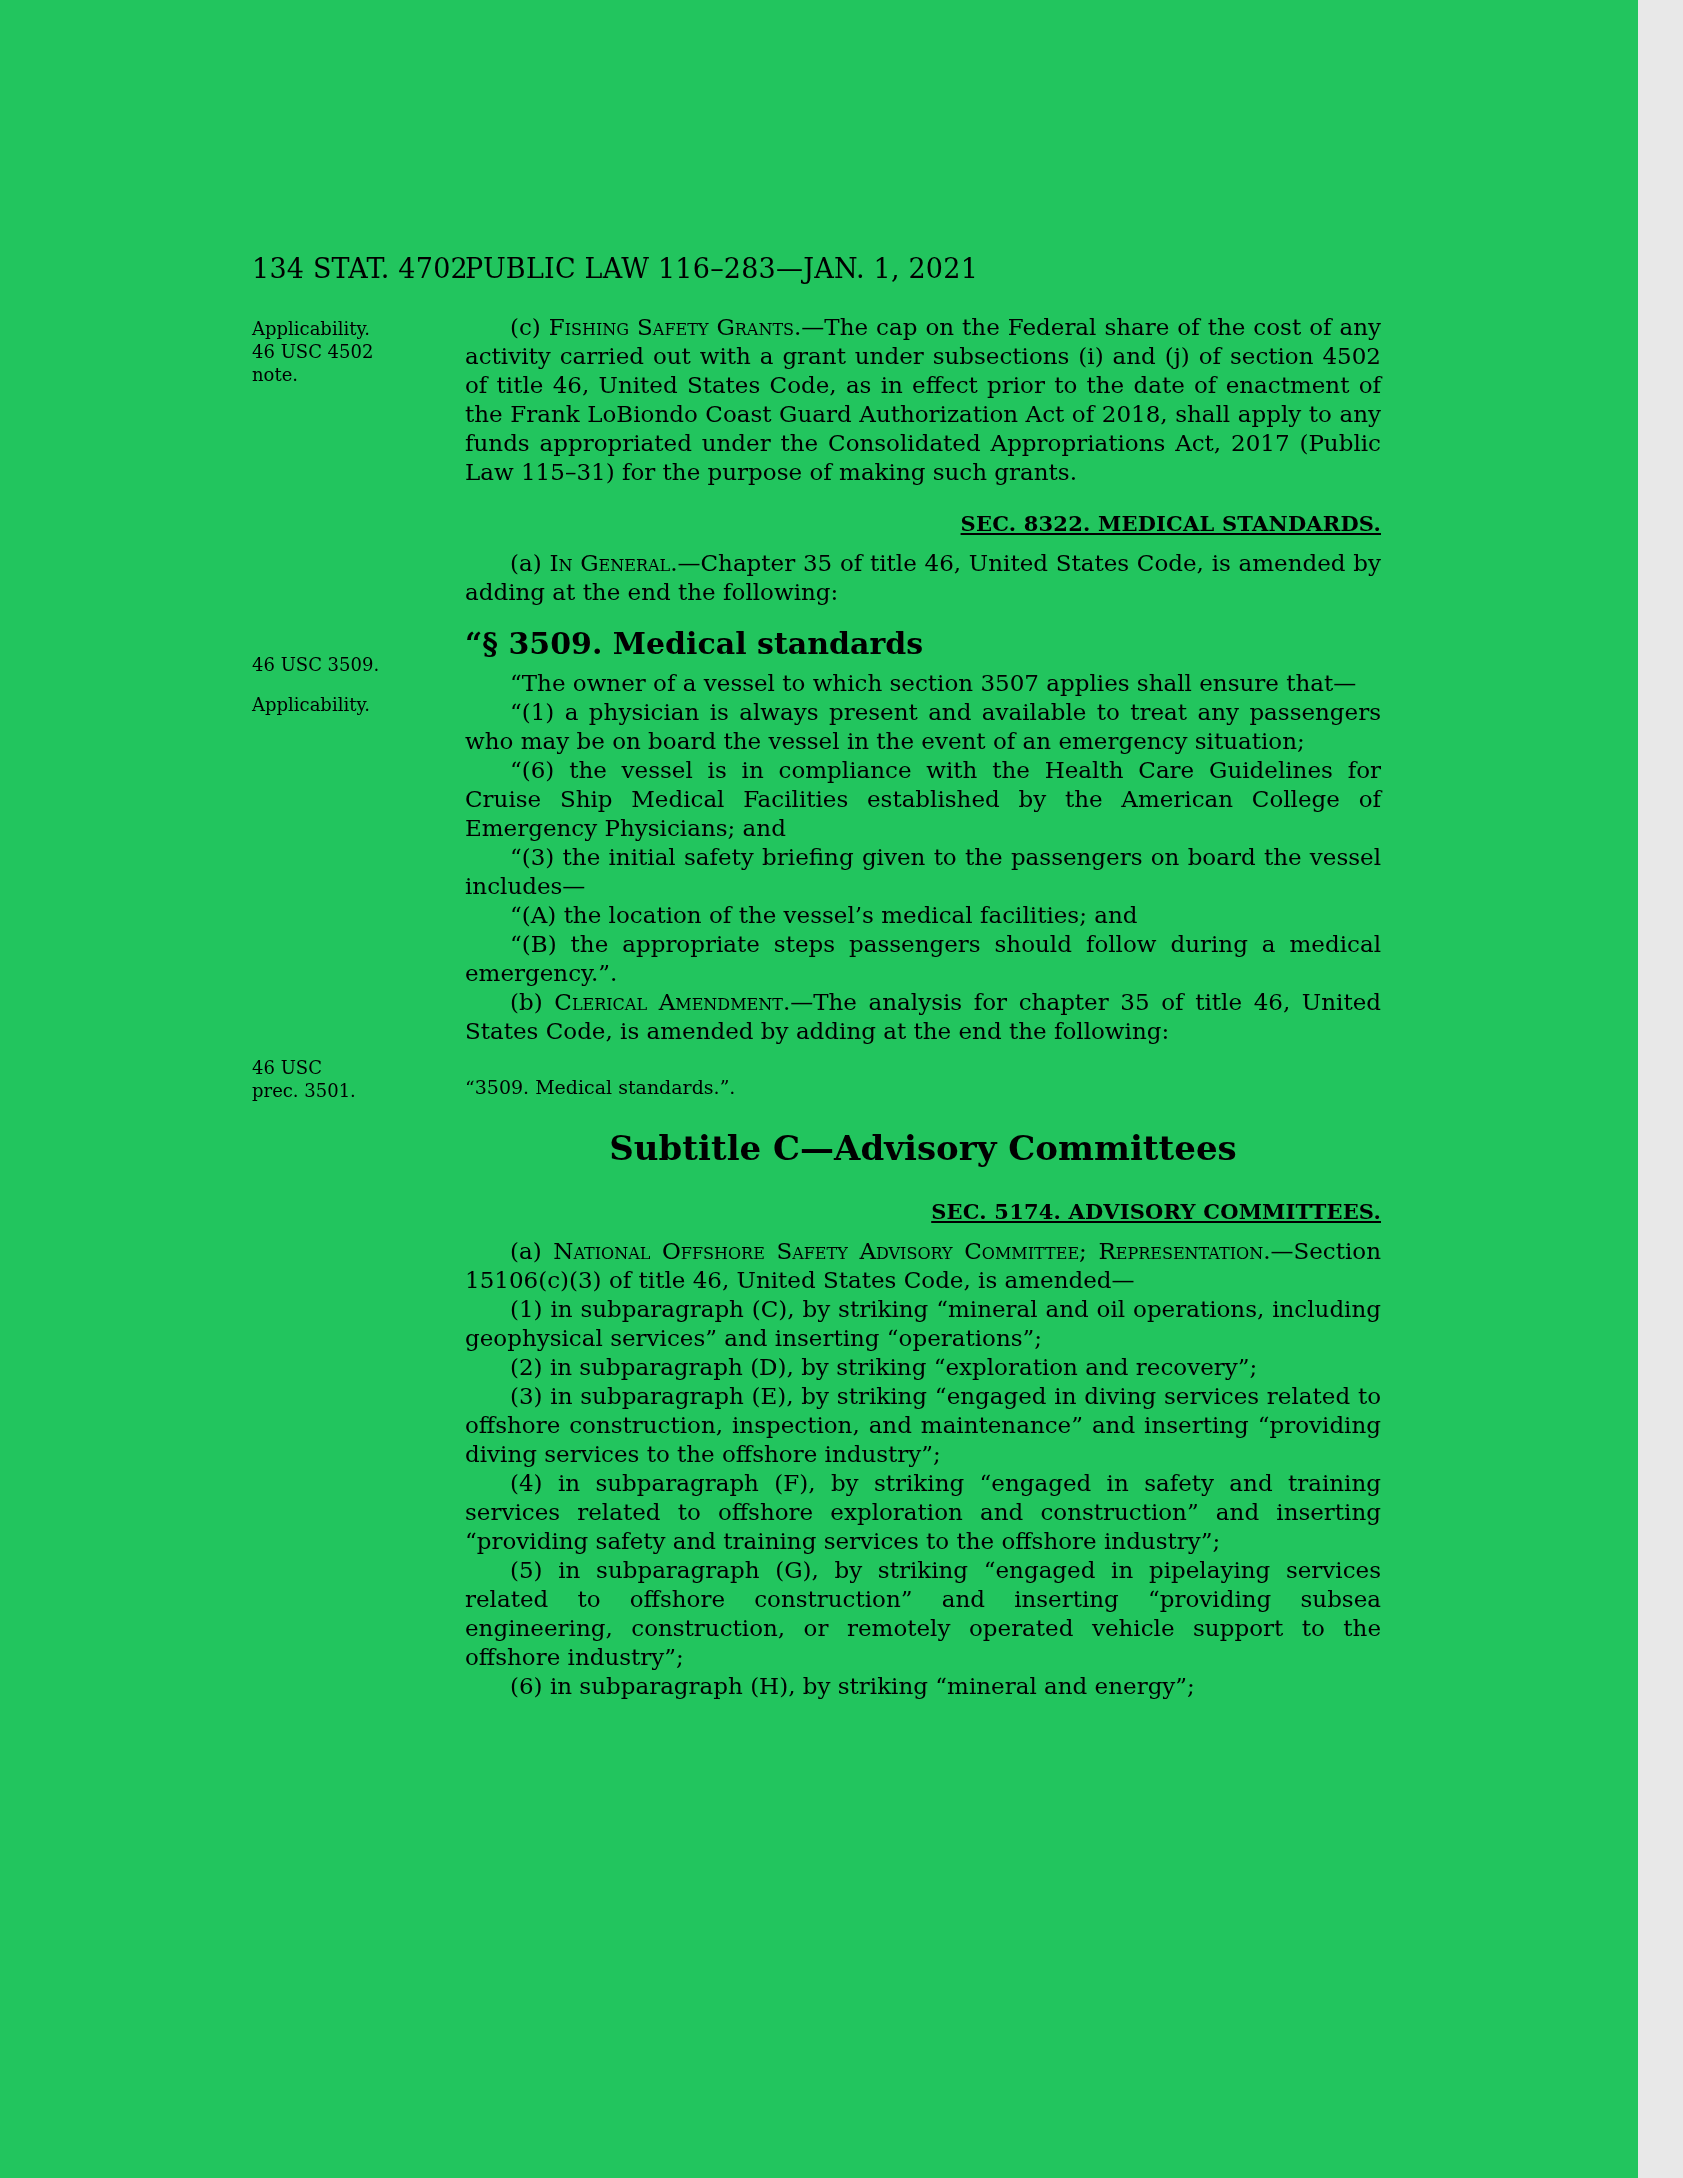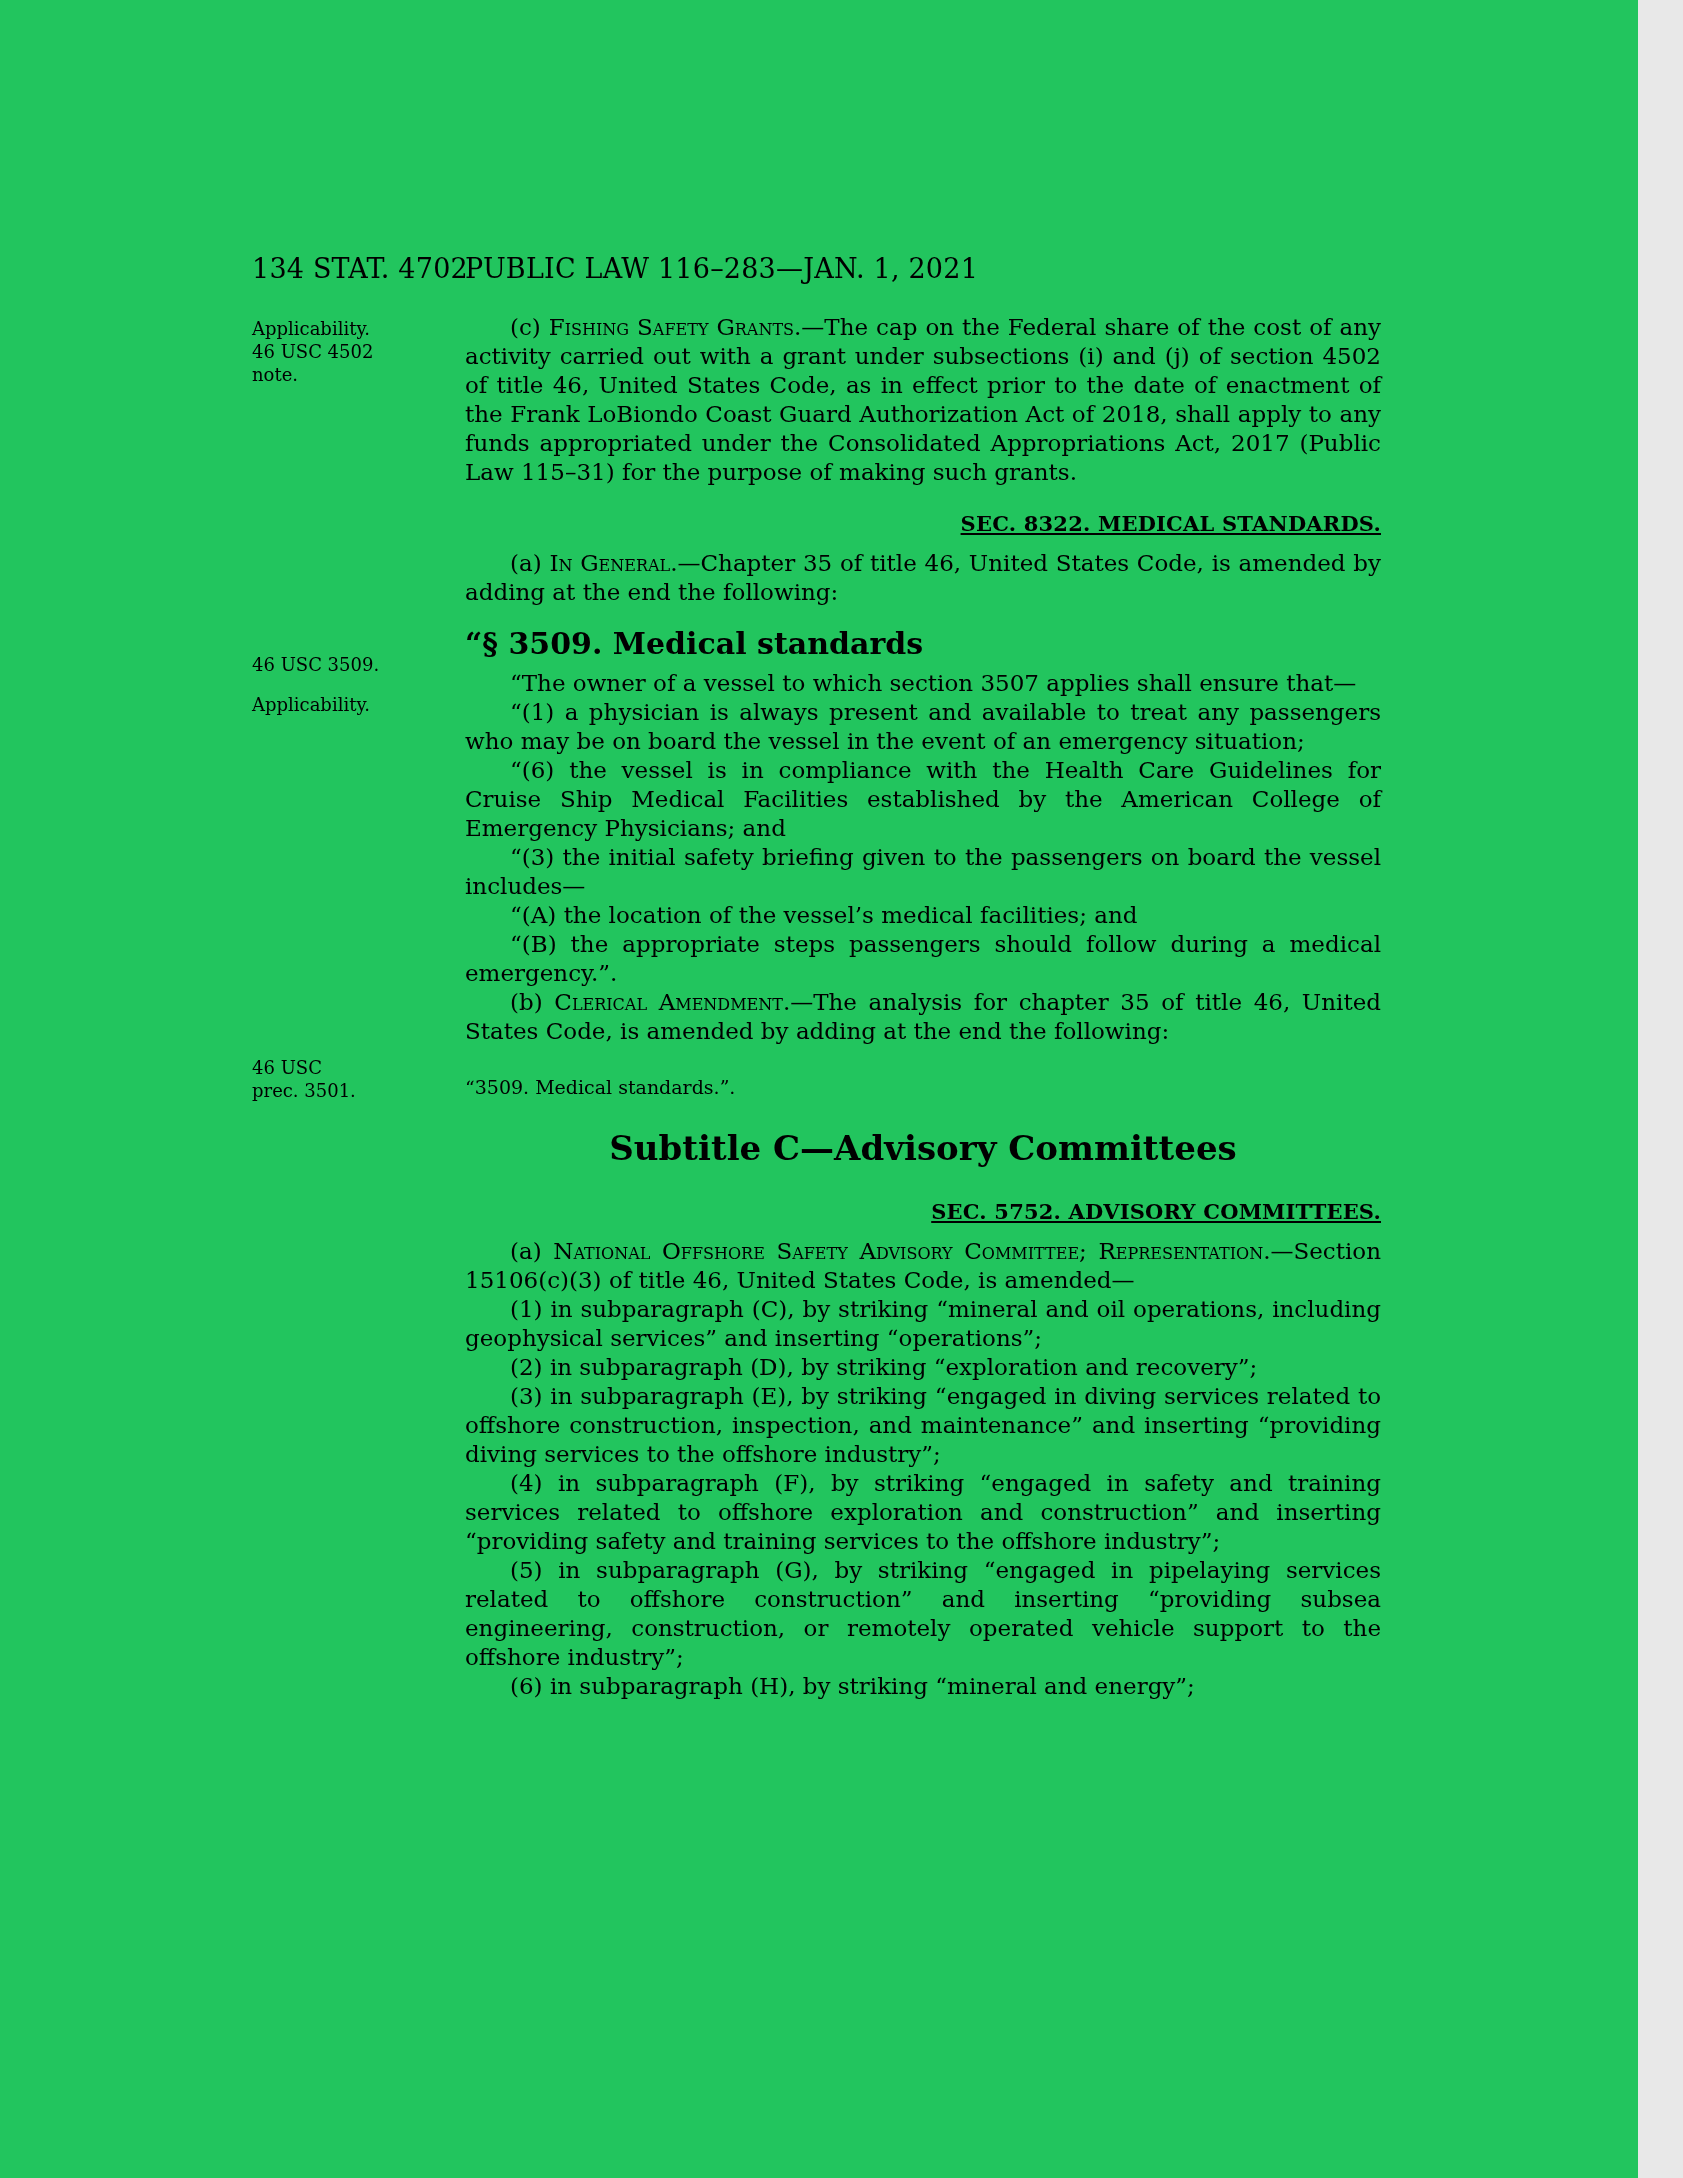--- a/index.html
+++ b/index.html
@@ -137,21 +137,21 @@
 
     <p class="lvl2">“(A) the location of the vessel’s medical facilities; and</p>
     <p class="lvl2">“(B) the appropriate steps passengers should follow during a medical emergency.”.</p>
 
     <p><span>(b) </span><span class="sc">Clerical Amendment</span><span>.—The analysis for chapter 35 of title 46, United States Code, is amended by adding at the end the following:</span></p>
 
     <p class="analysis-line">“3509. Medical standards.”.</p>
 
     <p class="subtitle-heading">Subtitle C—Advisory Committees</p>
 
-    <p class="sec-heading">SEC. 5752. ADVISORY COMMITTEES.</p>
+    <p class="sec-heading">SEC. 5174. ADVISORY COMMITTEES.</p>
 
     <p><span>(a) </span><span class="sc">National Offshore Safety Advisory Committee; Representation</span><span>.—Section 15106(c)(3) of title 46, United States Code, is amended—</span></p>
 
     <p class="lvl1">(1) in subparagraph (C), by striking “mineral and oil operations, including geophysical services” and inserting “operations”;</p>
     <p class="lvl1">(2) in subparagraph (D), by striking “exploration and recovery”;</p>
     <p class="lvl1">(3) in subparagraph (E), by striking “engaged in diving services related to offshore construction, inspection, and maintenance” and inserting “providing diving services to the offshore industry”;</p>
     <p class="lvl1">(4) in subparagraph (F), by striking “engaged in safety and training services related to offshore exploration and construction” and inserting “providing safety and training services to the offshore industry”;</p>
     <p class="lvl1">(5) in subparagraph (G), by striking “engaged in pipelaying services related to offshore construction” and inserting “providing subsea engineering, construction, or remotely operated vehicle support to the offshore industry”;</p>
     <p class="lvl1">(6) in subparagraph (H), by striking “mineral and energy”;</p>
 

